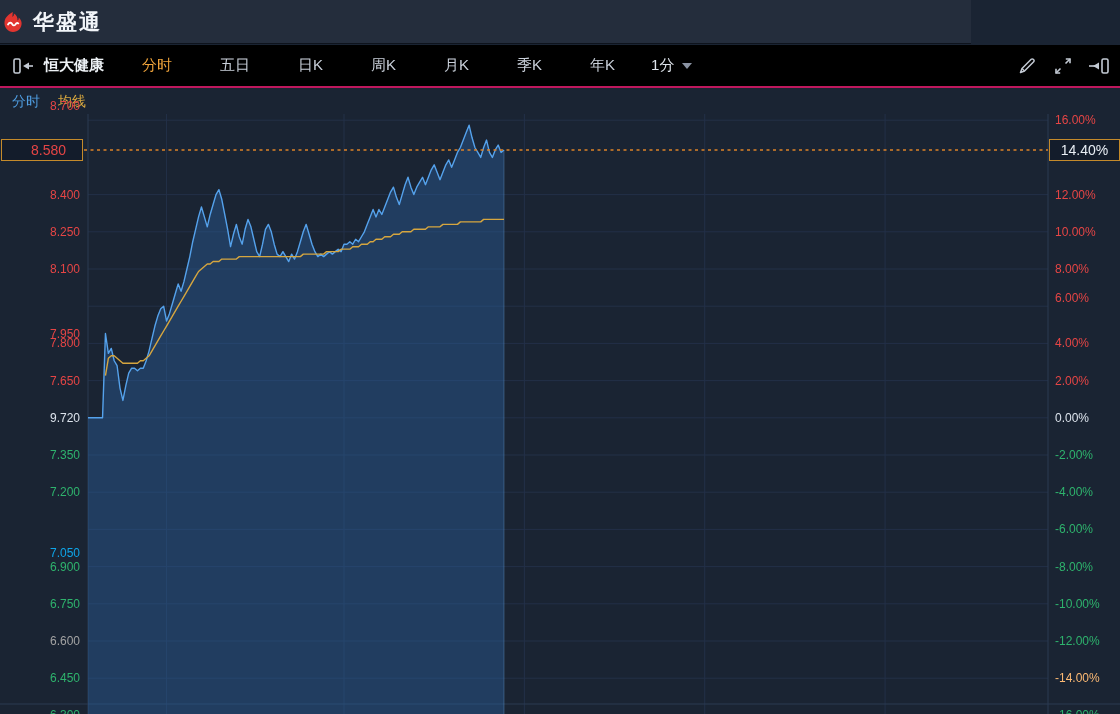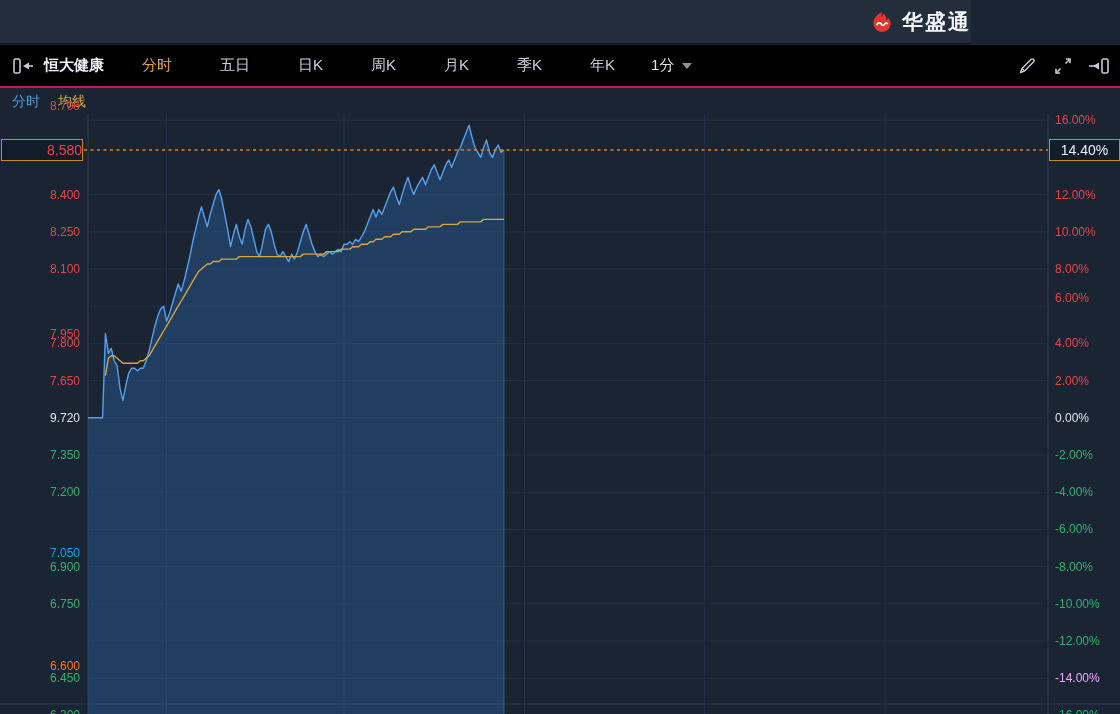--- a/index.html
+++ b/index.html
@@ -2,21 +2,21 @@
 <html><head>
 <meta charset="utf-8">
 <style>
   * { box-sizing: border-box; margin: 0; padding: 0; }
   html,body { width:1120px; height:714px; overflow:hidden; }
   body { font-family:"Liberation Sans","DejaVu Sans",sans-serif; background:#1a2433; position:relative; }
   #app { position:absolute; inset:0; width:1120px; height:714px; overflow:hidden; }
 
   
   .app-header { position:absolute; left:0; top:0; width:971px; height:44px;
-    background:#242d3c; display:flex; align-items:center; justify-content:flex-end;
+    background:#242d3c; display:flex; align-items:center; justify-content:flex-start;
     border-bottom:1px solid #0e131c; }
   .logo-wrap { display:flex; align-items:center; gap:7px; }
   .logo-text { color:#f2f5f9; font-size:21px; font-weight:bold; letter-spacing:2px; }
 
   
   .toolbar { position:absolute; left:0; top:45px; width:1120px; height:43px;
     background:#000000; display:flex; align-items:center; border-bottom:2px solid #be185d; }
   .dock-btn { width:34px; display:flex; justify-content:center; align-items:center; cursor:pointer; margin-left:6px; }
   .stock-name { color:#edf1f5; font-size:15px; font-weight:bold; margin:0 14px 0 4px; }
   .tabs { display:flex; align-items:center; }
@@ -33,21 +33,21 @@
     display:flex; align-items:center; gap:18px; padding-left:12px; background:#1a2433; }
   .legend-item { font-size:14px; cursor:pointer; }
 
   
   #chart-svg { position:absolute; left:0; top:114px; width:1120px; height:600px; }
   .axis-label { position:absolute; font-size:12px; line-height:16px; height:16px; }
   .axis-label.left { width:80px; text-align:right; }
   .axis-label.right { left:1055px; text-align:left; }
   .price-tag { position:absolute; border:1px solid #c48a2b; background:#131c2b;
     font-size:14px; line-height:20px; text-align:center; z-index:3; }
-  #cur-price-tag { left:1px; top:139px; width:82px; height:22px; color:#e64545; padding-right:0; text-align:right; }
+  #cur-price-tag { left:1px; top:139px; width:82px; height:22px; color:#e64545; padding-right:16px; text-align:right; }
   #cur-pct-tag  { left:1049px; top:139px; width:71px; height:22px; color:#e9eef4; }
 </style>
 </head>
 <body>
 
 <div id="app">
 
   <div class="app-header">
     <div class="logo-wrap">
       <svg width="26" height="26" viewBox="0 0 26 26">
@@ -153,37 +153,37 @@
       <div class="axis-label left" style="color: rgb(230, 69, 69); top: 261px; left: 0px;">8.100</div>
       <div class="axis-label left" style="color: rgb(230, 69, 69); top: 298.2px; left: 0px; margin-top: 28px;">7.950</div>
       <div class="axis-label left" style="color: rgb(230, 69, 69); top: 335.4px; left: 0px; padding-left: 28px;">7.800</div>
       <div class="axis-label left" style="color: rgb(230, 69, 69); top: 372.6px; left: 0px;">7.650</div>
       <div class="axis-label left" style="color: rgb(220, 227, 236); top: 409.8px; left: 0px;">9.720</div>
       <div class="axis-label left" style="color: rgb(46, 179, 109); top: 447px; left: 0px;">7.350</div>
       <div class="axis-label left" style="color: rgb(46, 179, 109); top: 484.2px; left: 0px;">7.200</div>
       <div class="axis-label left" style="color: #0ea5e9; top: 521.4px; left: 0px; margin-top: 24px;">7.050</div>
       <div class="axis-label left" style="color: rgb(46, 179, 109); top: 558.6px; left: 0px;">6.900</div>
       <div class="axis-label left" style="color: rgb(46, 179, 109); top: 595.8px; left: 0px;">6.750</div>
-      <div class="axis-label left" style="color: #f97316; top: 633px; left: 0px; margin-top: 25px;">6.600</div>
+      <div class="axis-label left" style="color: #a3a3a3; top: 633px; left: 0px;">6.600</div>
       <div class="axis-label left" style="color: rgb(46, 179, 109); top: 670.2px; left: 0px; padding-left: 16px;">6.450</div>
       <div class="axis-label left" style="color: rgb(46, 179, 109); top: 707.4px; left: 0px;">6.300</div>
       <div class="axis-label right" style="color: rgb(230, 69, 69); top: 112.2px;">16.00%</div>
       <div class="axis-label right" style="color: rgb(230, 69, 69); top: 186.6px;">12.00%</div>
       <div class="axis-label right" style="color: rgb(230, 69, 69); top: 223.8px;">10.00%</div>
       <div class="axis-label right" style="color: rgb(230, 69, 69); top: 261px;">8.00%</div>
       <div class="axis-label right" style="color: rgb(230, 69, 69); top: 290px;">6.00%</div>
       <div class="axis-label right" style="color: rgb(230, 69, 69); top: 335.4px;">4.00%</div>
       <div class="axis-label right" style="color: rgb(230, 69, 69); top: 372.6px;">2.00%</div>
       <div class="axis-label right" style="color: rgb(220, 227, 236); top: 409.8px;">0.00%</div>
       <div class="axis-label right" style="color: rgb(46, 179, 109); top: 447px;">-2.00%</div>
       <div class="axis-label right" style="color: rgb(46, 179, 109); top: 484.2px;">-4.00%</div>
       <div class="axis-label right" style="color: rgb(46, 179, 109); top: 521.4px;">-6.00%</div>
       <div class="axis-label right" style="color: rgb(46, 179, 109); top: 558.6px;">-8.00%</div>
       <div class="axis-label right" style="color: rgb(46, 179, 109); top: 595.8px;">-10.00%</div>
       <div class="axis-label right" style="color: rgb(46, 179, 109); top: 633px;">-12.00%</div>
-      <div class="axis-label right" style="color: #f0abfc; top: 670.2px;">-14.00%</div>
+      <div class="axis-label right" style="color: #fdba74; top: 670.2px;">-14.00%</div>
       <div class="axis-label right" style="color: rgb(46, 179, 109); top: 707.4px;">-16.00%</div>
     </div>
 
   <div class="price-tag" id="cur-price-tag" style="top: 138.96px;">8.580</div>
   <div class="price-tag" id="cur-pct-tag" style="top: 138.96px;">14.40%</div>
 
 </div>
 
 </body></html>

